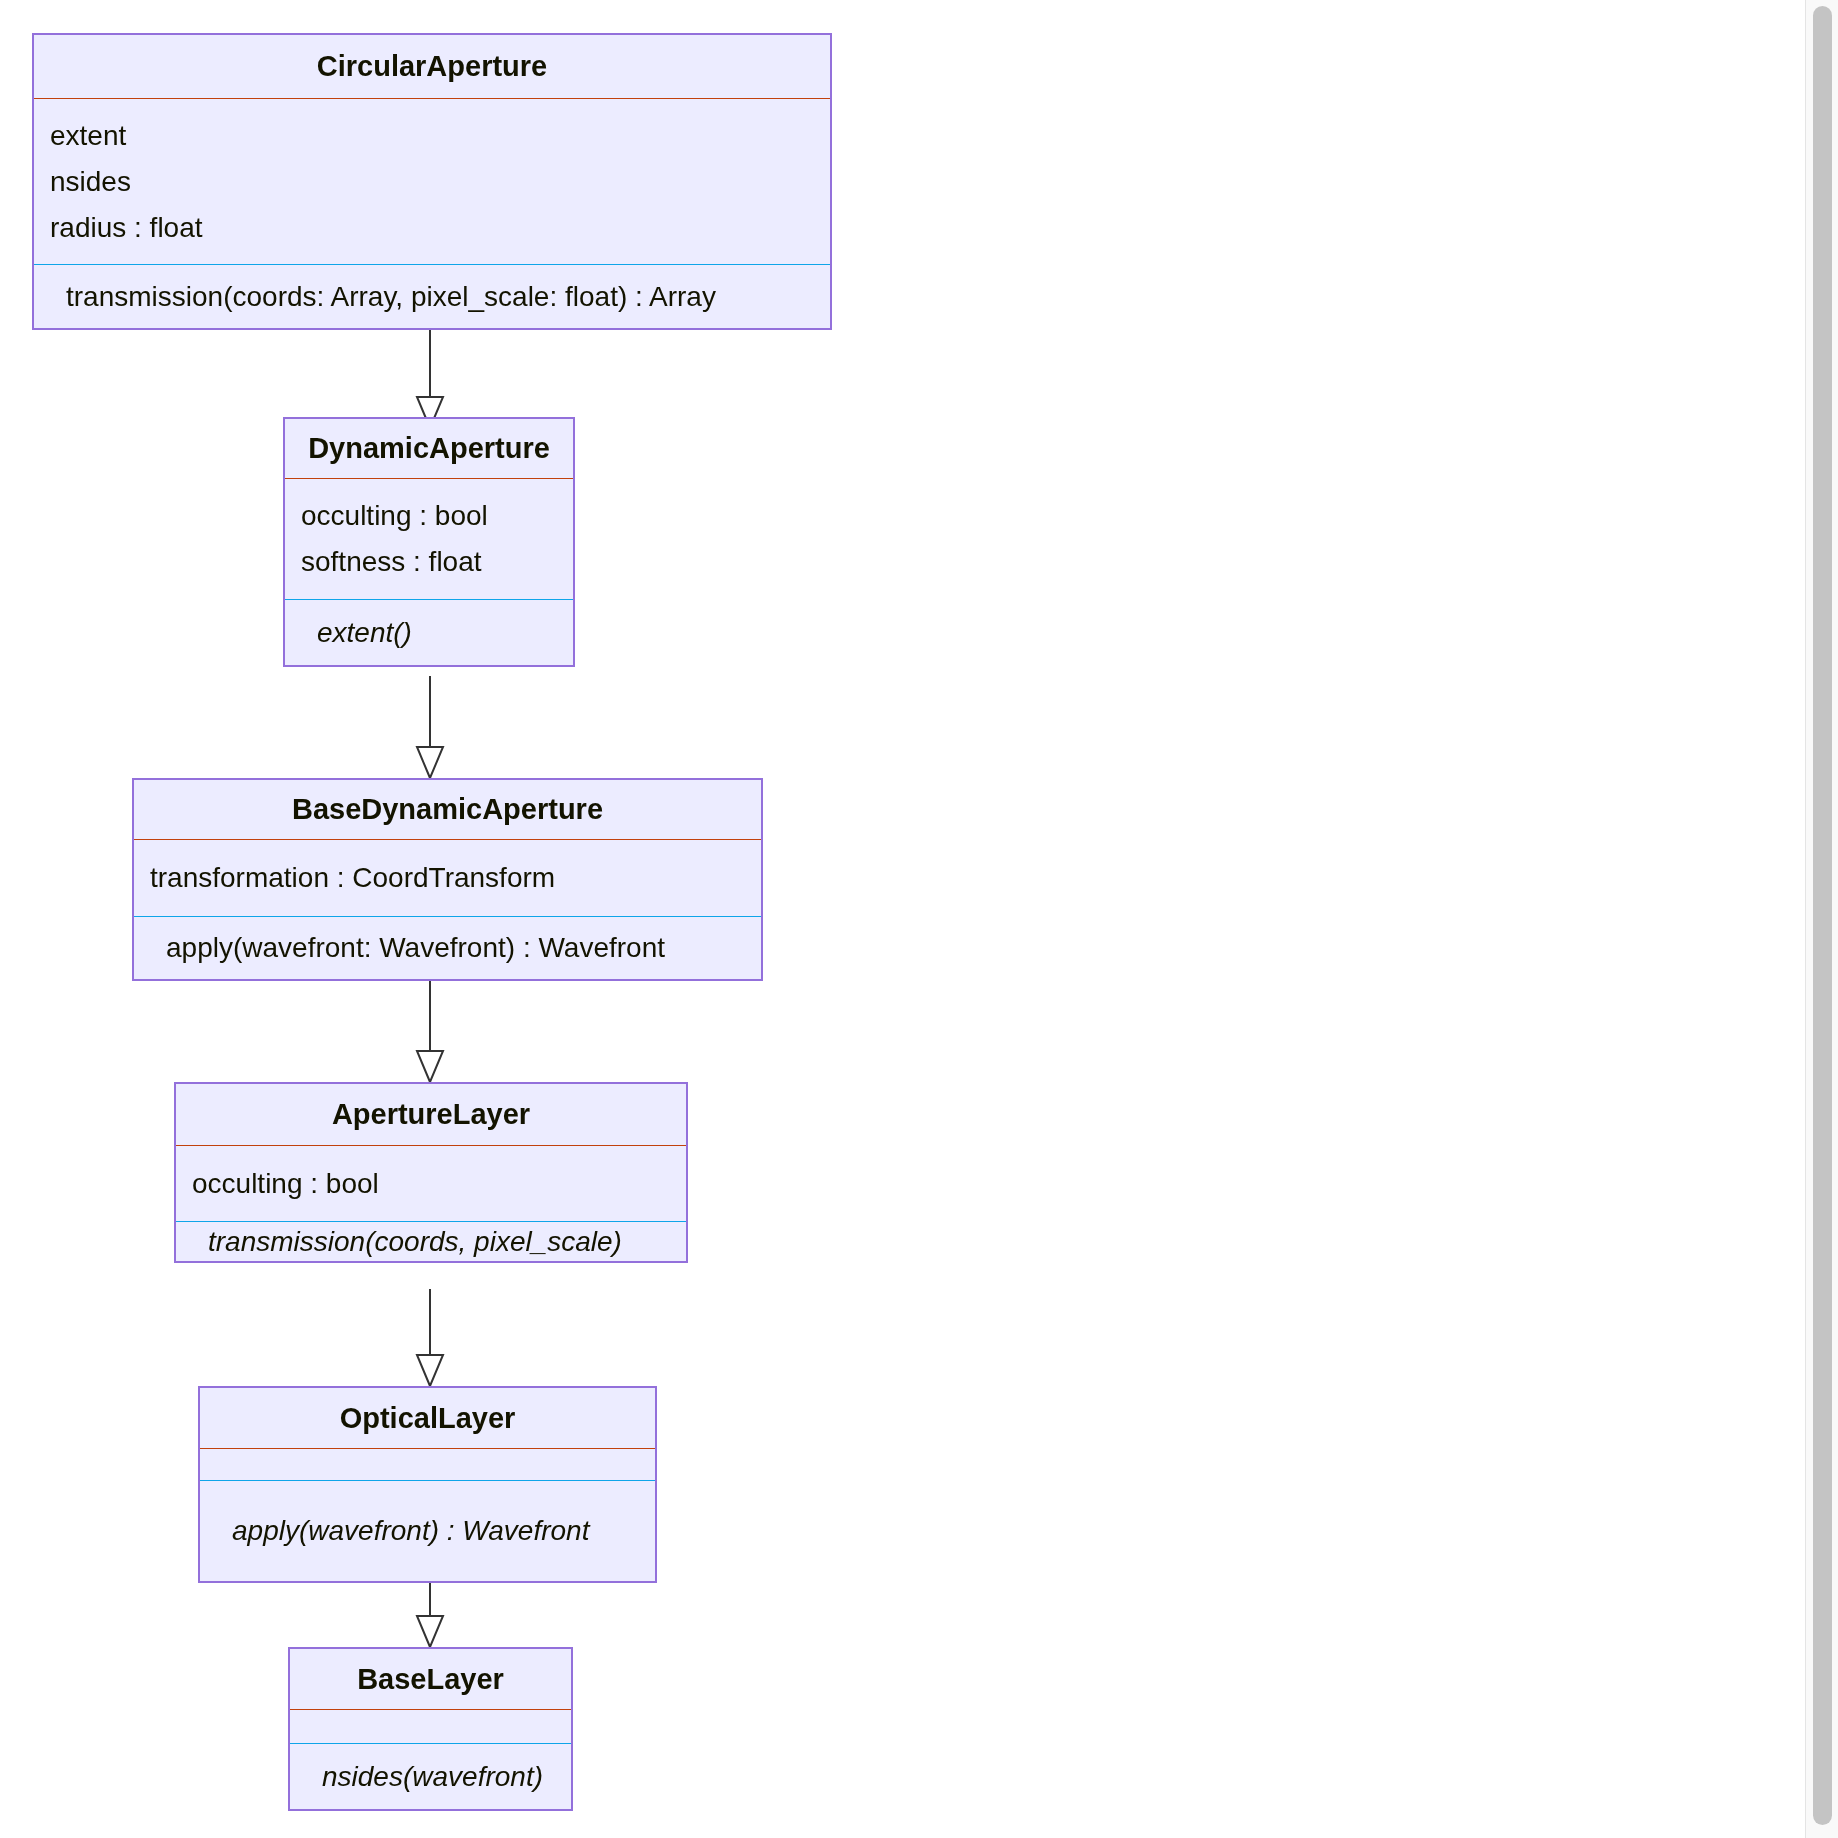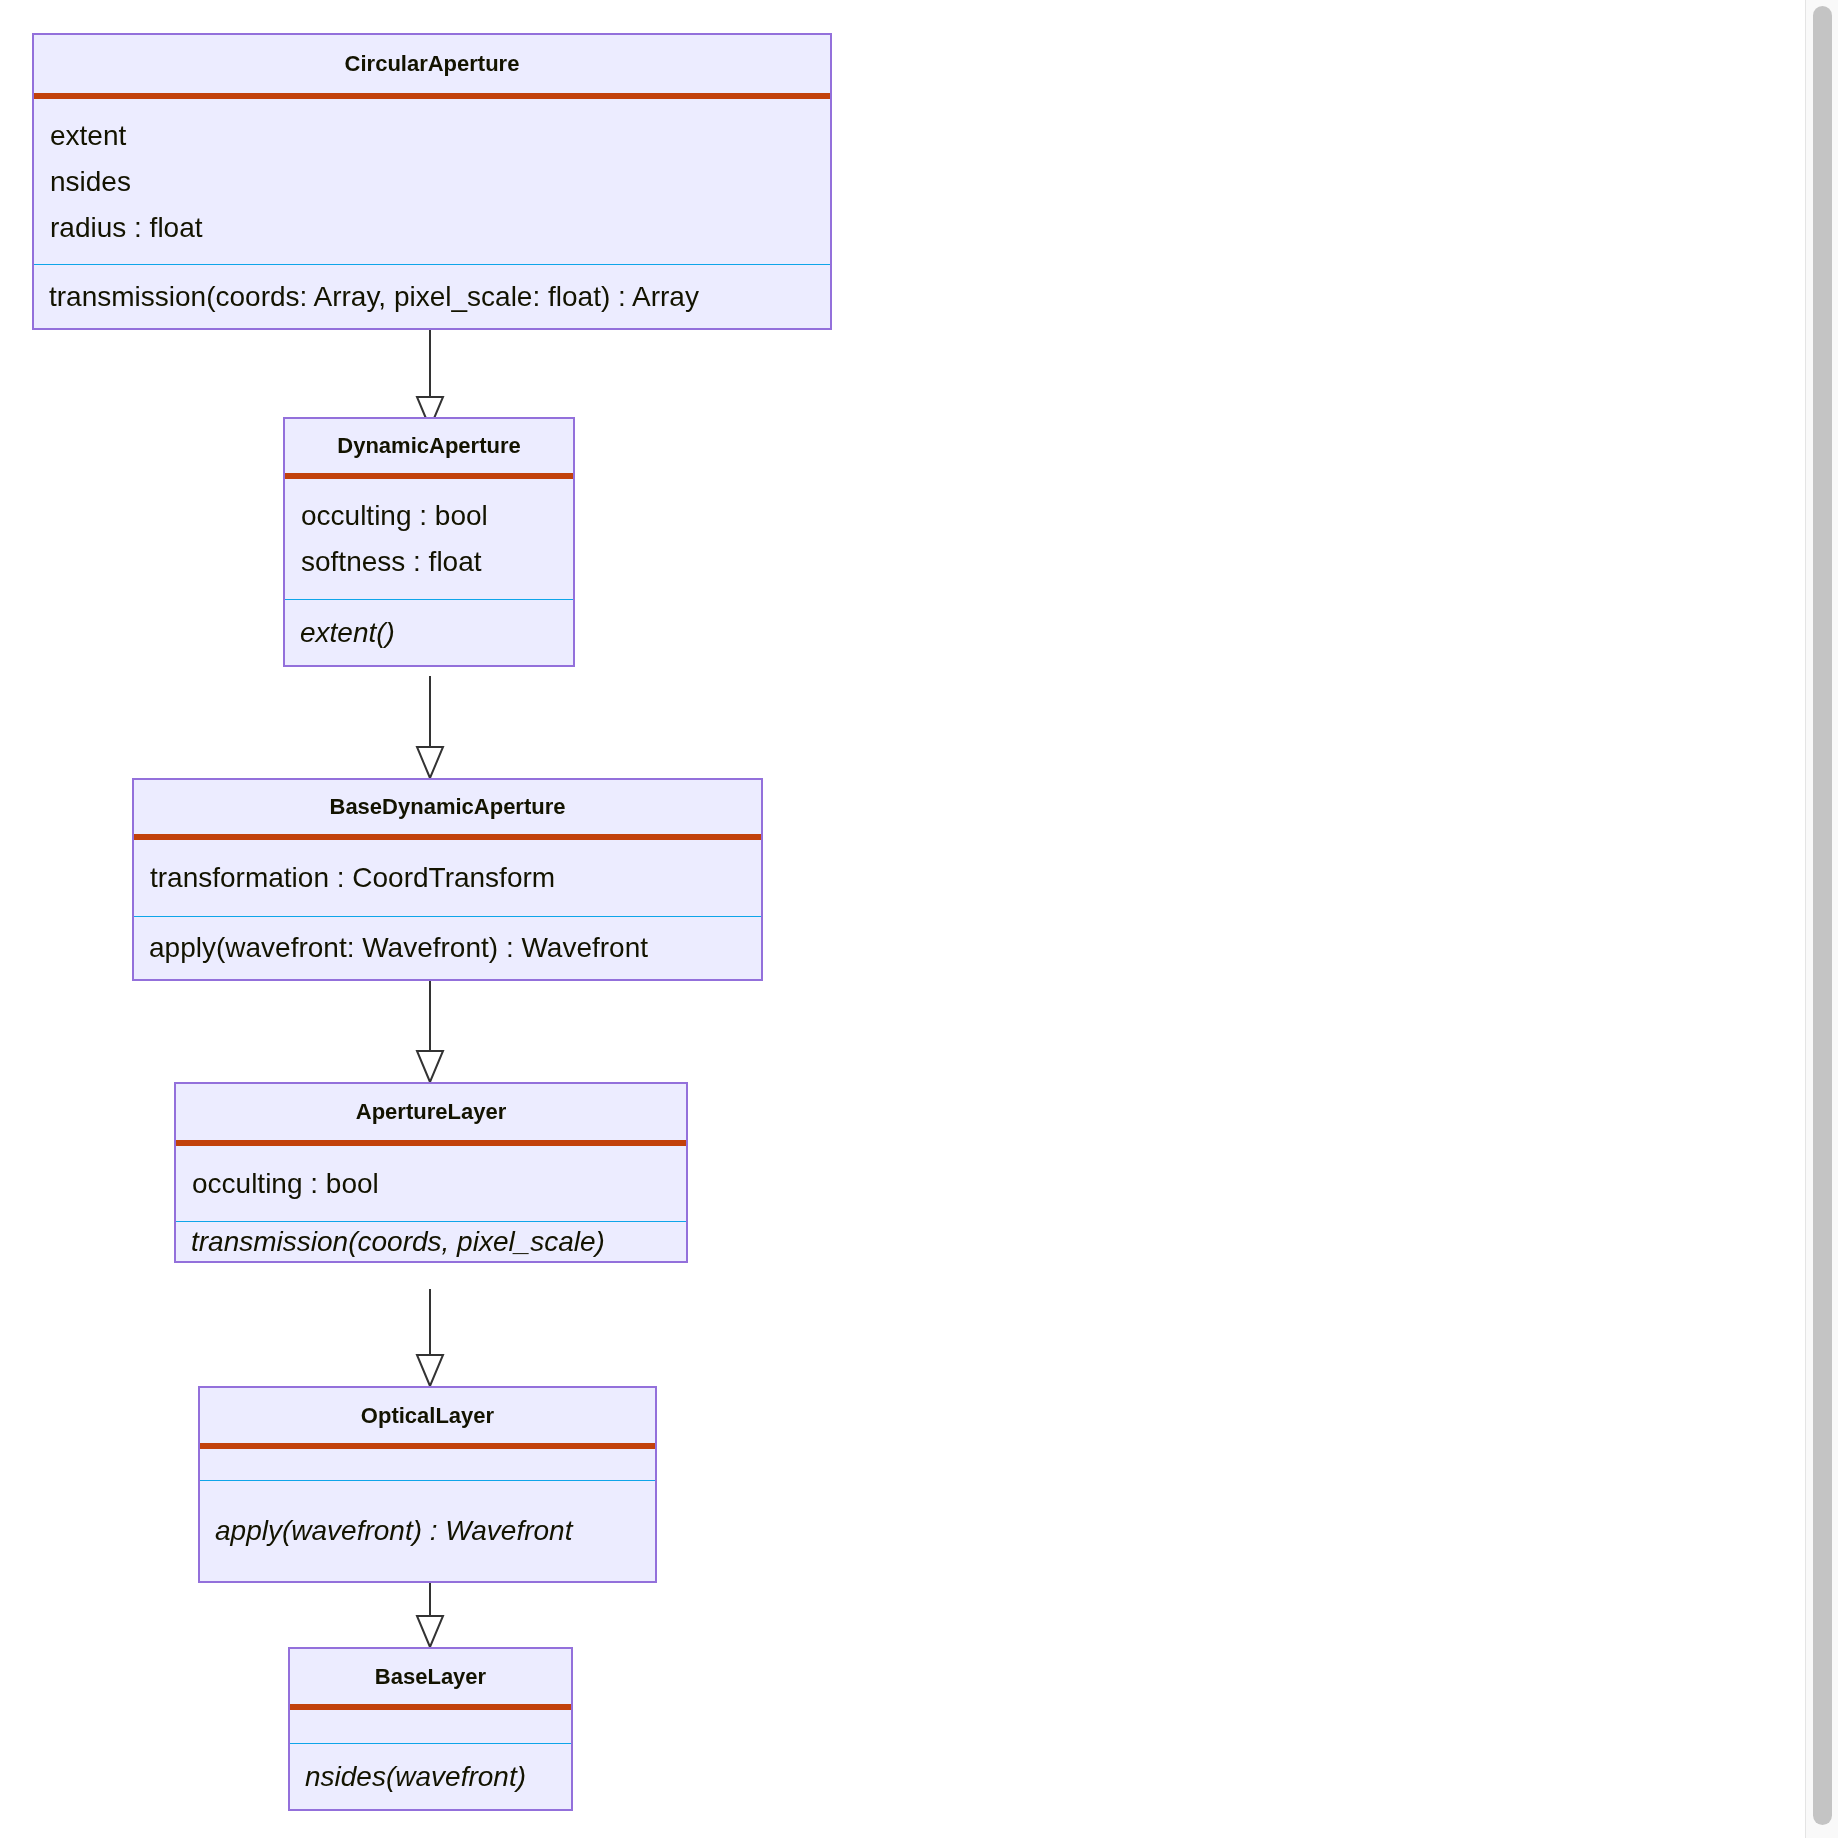--- a/index.html
+++ b/index.html
@@ -18,35 +18,35 @@
     background:#ECECFF;
     border:2px solid #9370DB;
     box-sizing:border-box;
     display:flex;
     flex-direction:column;
     z-index:2;
   }
   .row{box-sizing:border-box;}
   .title-row{
     display:flex;align-items:center;justify-content:center;
-    font-weight:bold;font-size:22px;
-    border-bottom:6px solid #c2410c;
+    font-weight:bold;font-size:29px;
+    border-bottom:1px solid #c2410c;
     flex:0 0 auto;
   }
   .attrs-row{
     border-bottom:1px solid #0ea5e9;
     display:flex;flex-direction:column;justify-content:center;
     padding-left:16px;
     flex:0 0 auto;
   }
   .attr-line{line-height:46px;white-space:nowrap;}
   .methods-row{
     flex:1 1 auto;
     display:flex;align-items:center;
-    padding-left:15px;
+    padding-left:32px;
   }
   .method-line{white-space:nowrap;}
   .abstract{font-style:italic;}
 
   
   .c1{left:32px;top:33px;width:800px;height:297px;}
   .c1 .title-row{height:64px}  .c1 .attrs-row{height:166px}
   .c2{left:283px;top:417px;width:292px;height:250px;}
   .c2 .title-row{height:60px}  .c2 .attrs-row{height:121px}
   .c3{left:132px;top:778px;width:631px;height:203px;}

